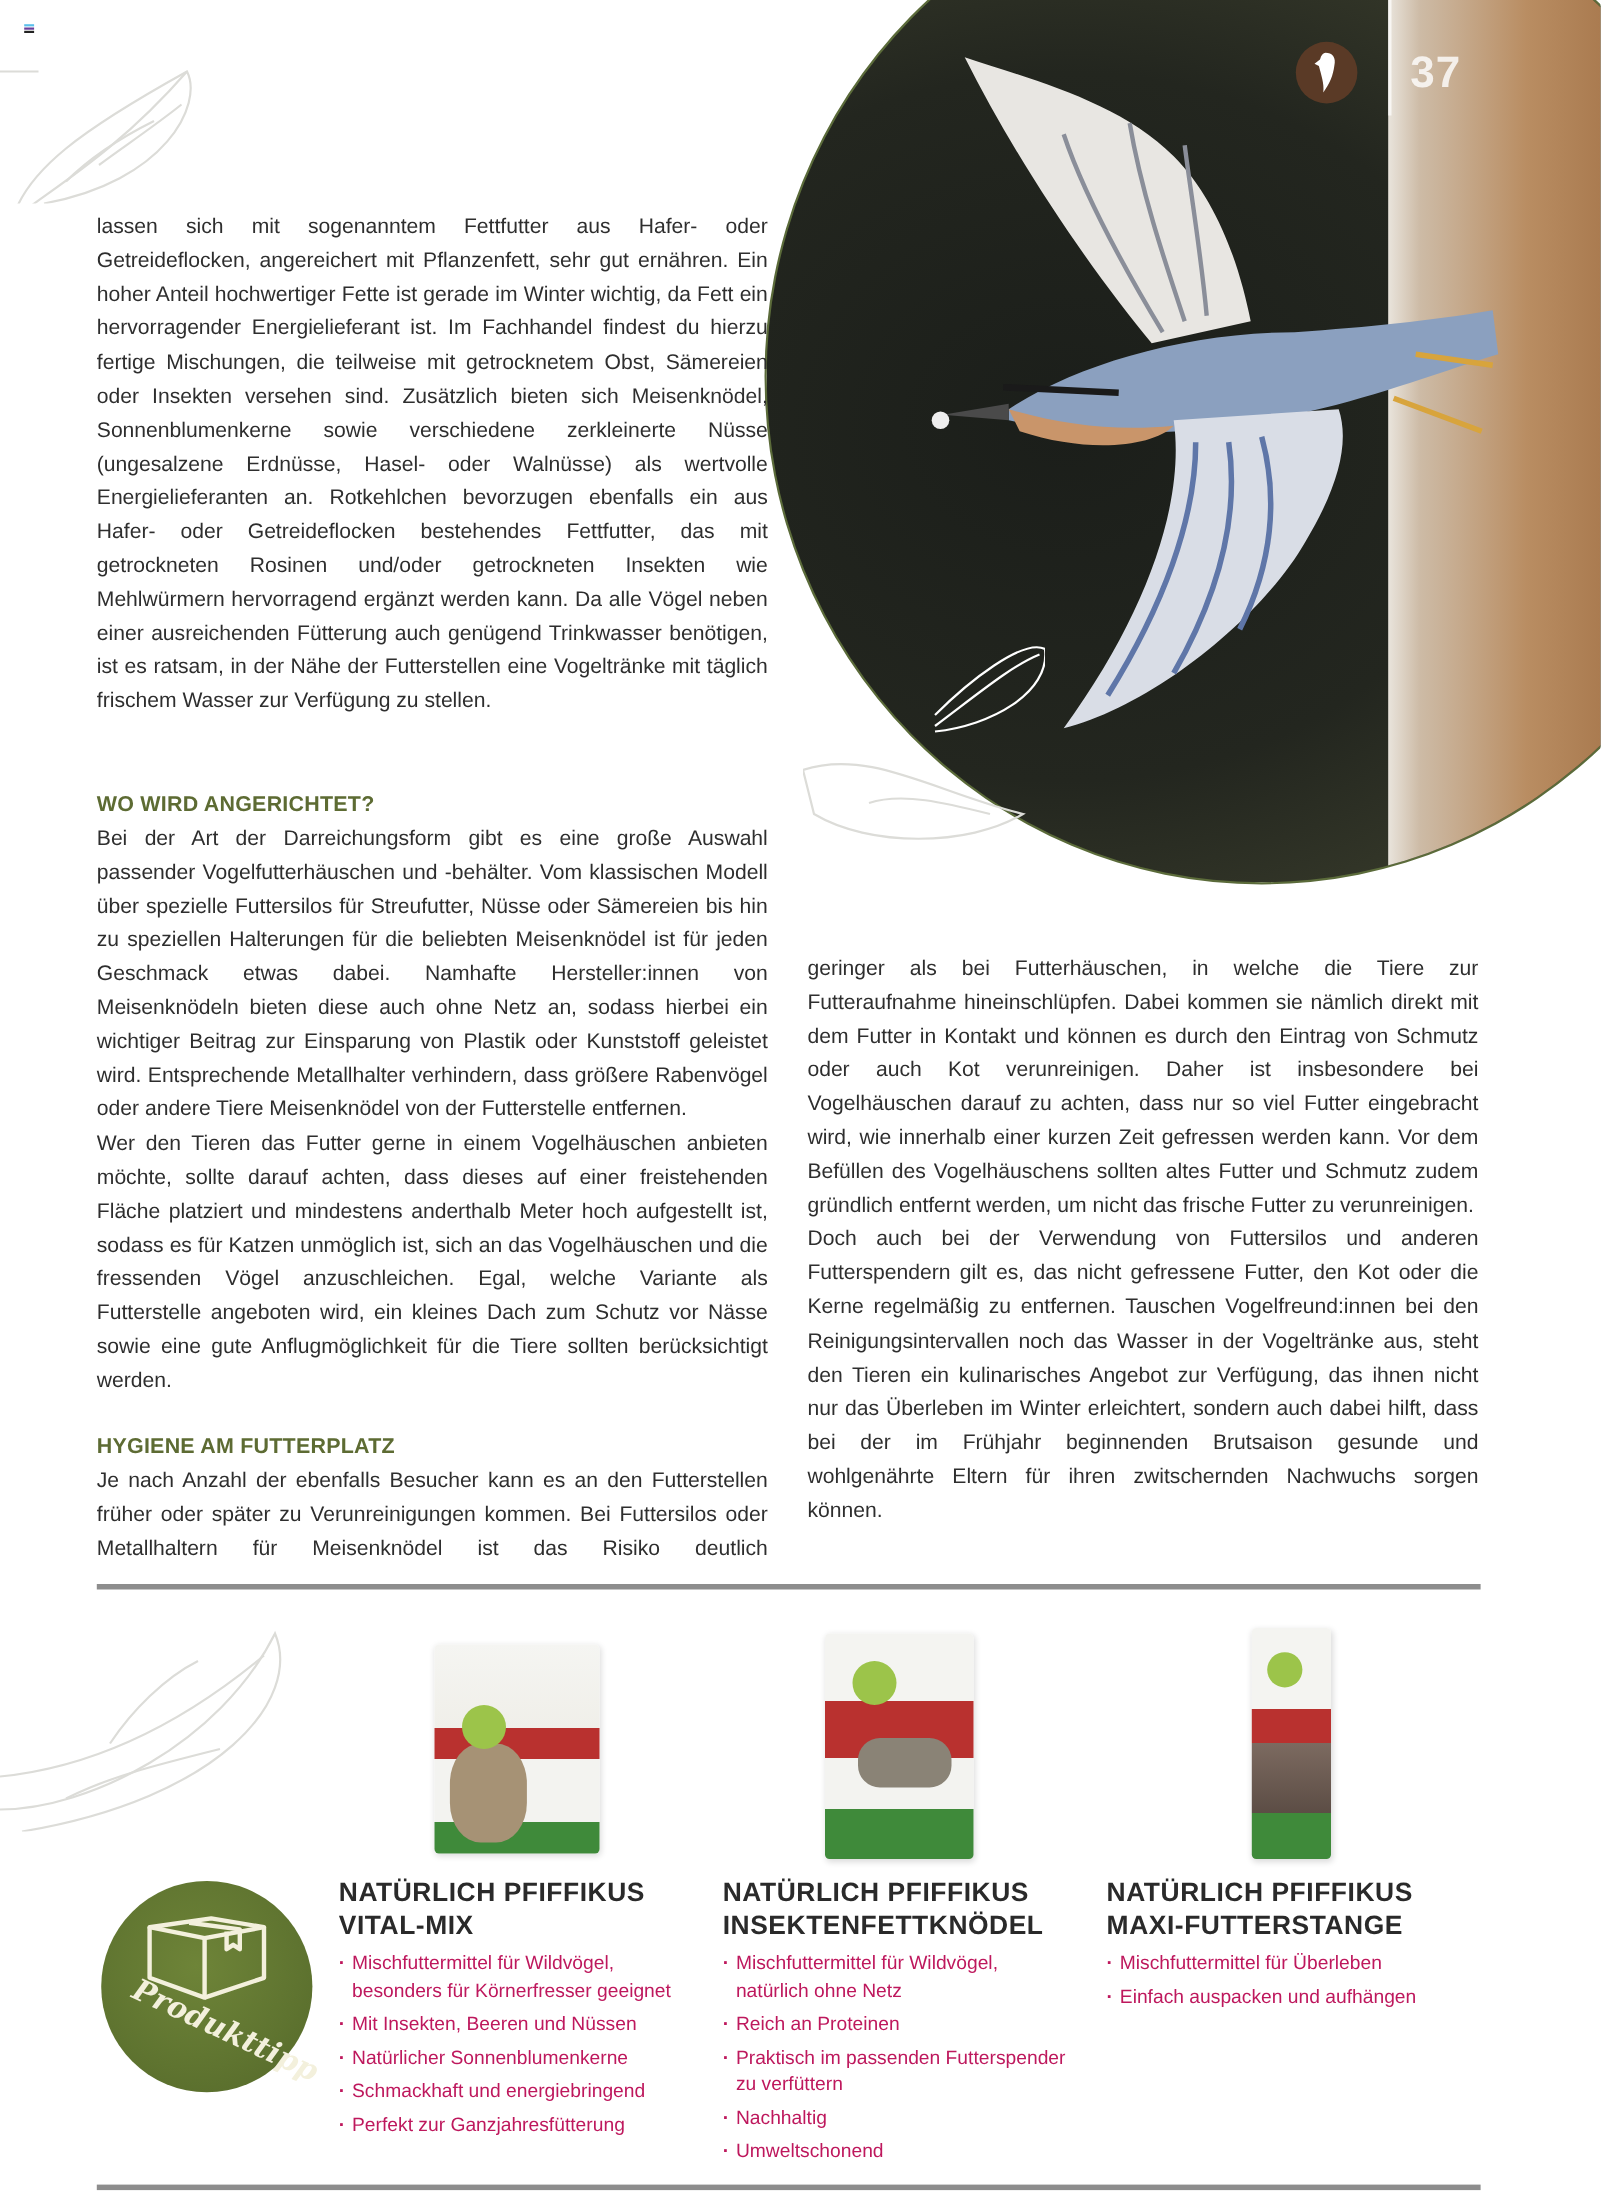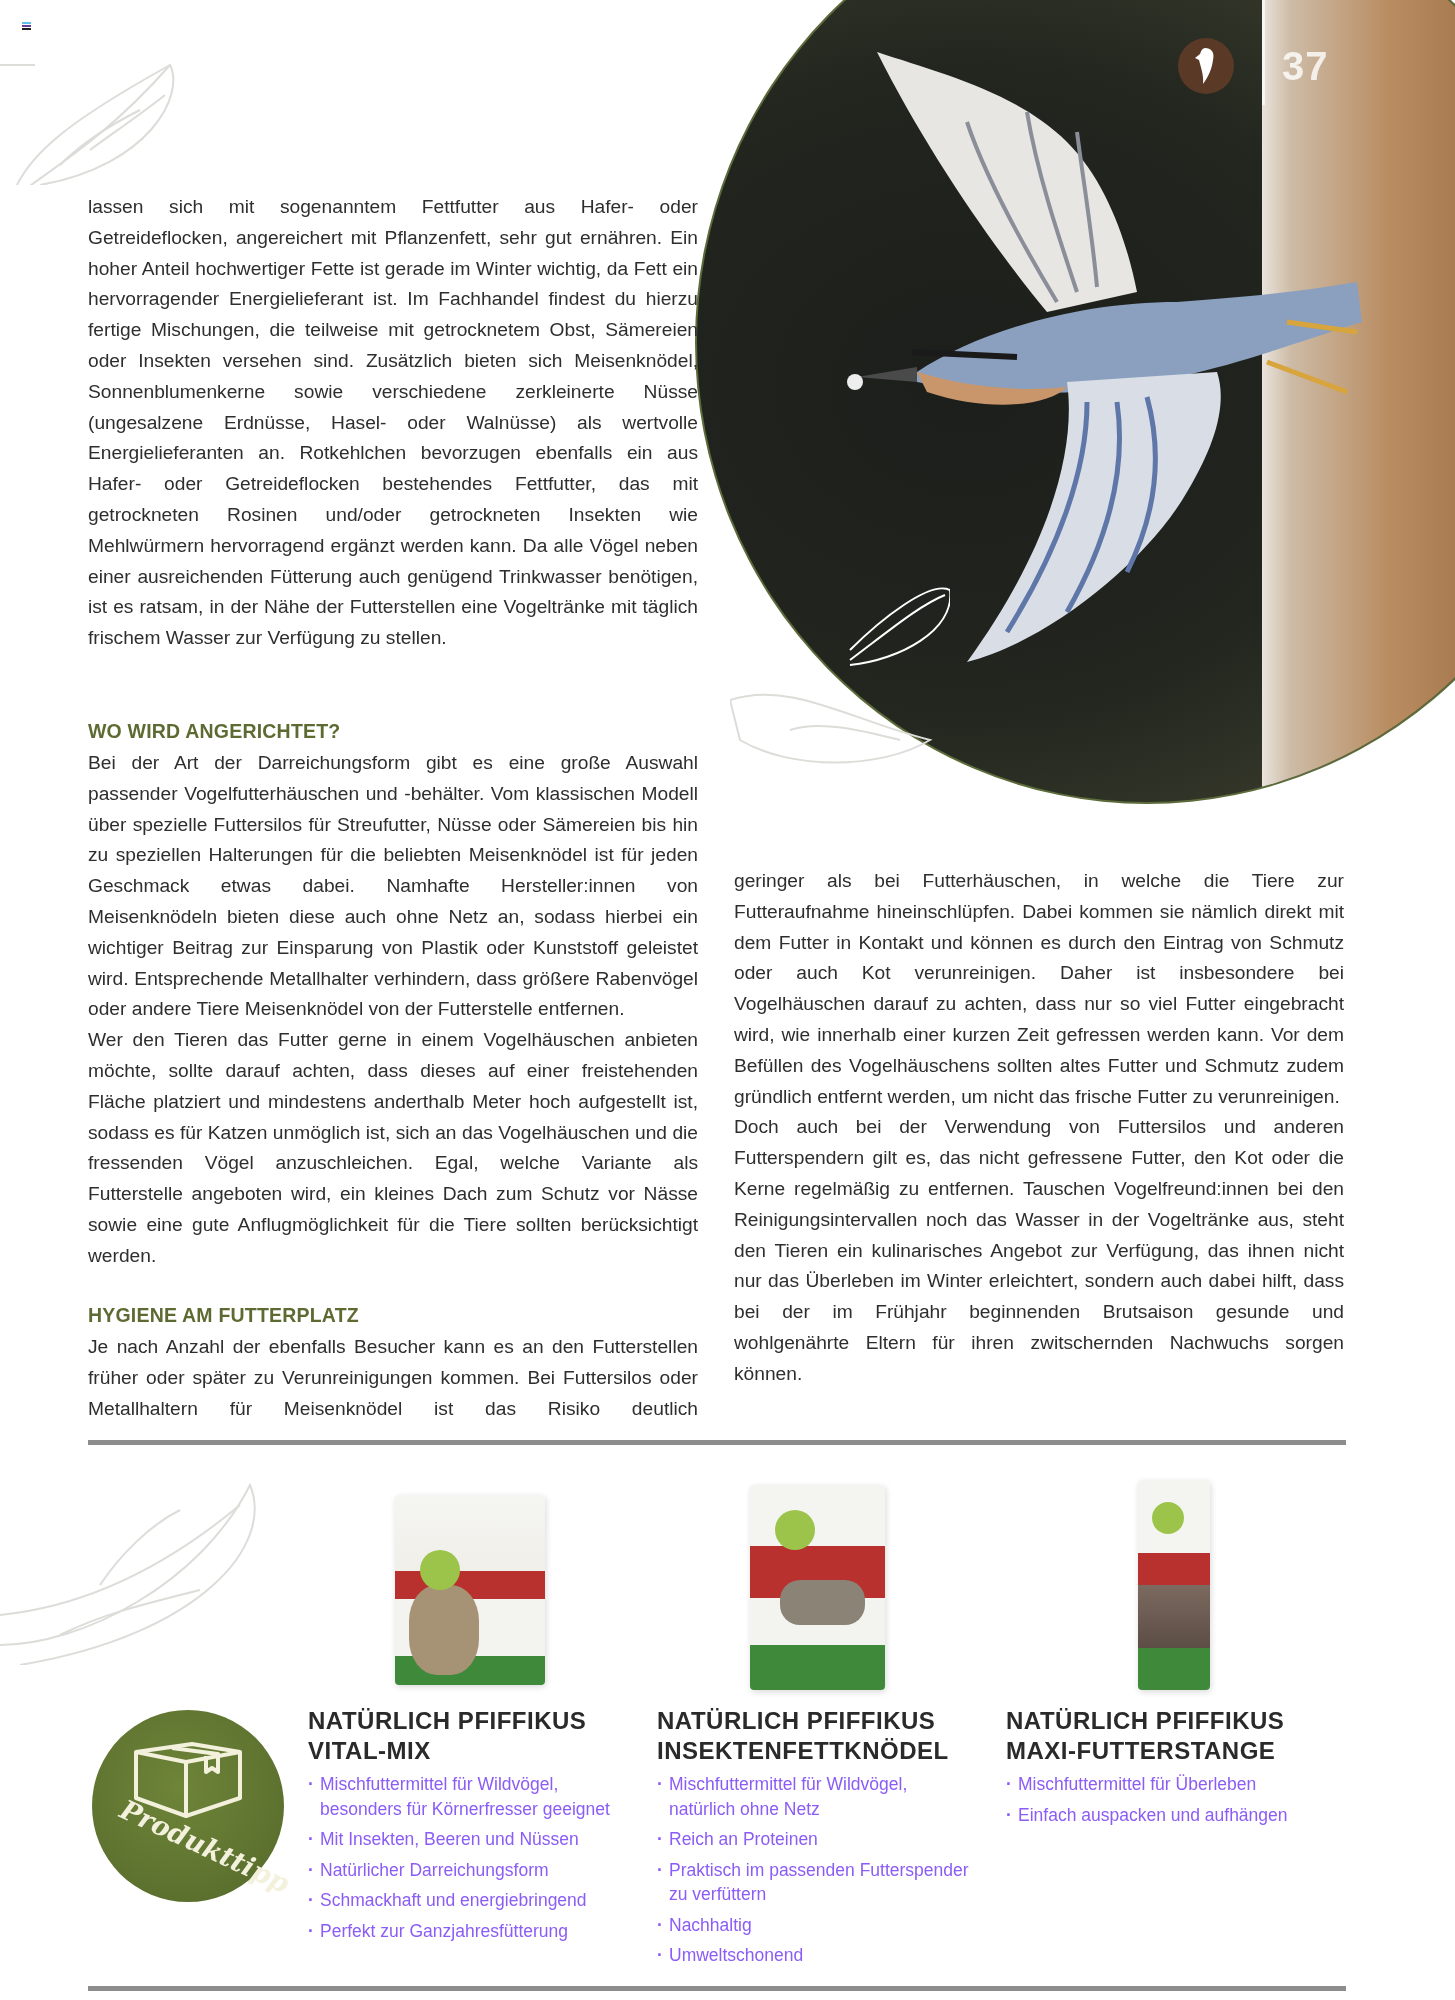--- a/index.html
+++ b/index.html
@@ -81,21 +81,21 @@
 
   .product {
     position: absolute; top: 1706px; width: 320px;
   }
   .product h3 {
     margin: 0 0 6px 0; font-size: 24px; line-height: 30px; font-weight: bold;
     color: #2a2a2a; letter-spacing: 0.5px;
   }
   .product ul { list-style: none; margin: 0; padding: 0; }
   .product li {
-    font-size: 17.5px; line-height: 24.5px; color: #8b5cf6;
+    font-size: 17.5px; line-height: 24.5px; color: #be185d;
     padding-left: 12px; text-indent: -12px; margin-bottom: 6px;
   }
   .product li::before { content: "\00B7"; font-weight: bold; display:inline-block; width: 12px; text-indent: 0; }
   .p1 { left: 308px; }
   .p2 { left: 657px; }
   .p3 { left: 1006px; }
 </style>
 </head>
 <body>
 
@@ -209,21 +209,21 @@
 </div>
 
 <div class="product p1">
   <h3>
     <span>NATÜRLICH PFIFFIKUS</span><br>
     <span>VITAL-MIX</span>
   </h3>
   <ul>
     <li>Mischfuttermittel für Wildvögel, besonders für Körnerfresser geeignet</li>
     <li>Mit Insekten, Beeren und Nüssen</li>
-    <li>Natürlicher Darreichungsform</li>
+    <li>Natürlicher Sonnenblumenkerne</li>
     <li>Schmackhaft und energiebringend</li>
     <li>Perfekt zur Ganzjahresfütterung</li>
   </ul>
 </div>
 
 <div class="product p2">
   <h3>
     <span>NATÜRLICH PFIFFIKUS</span><br>
     <span>INSEKTENFETTKNÖDEL</span>
   </h3>

